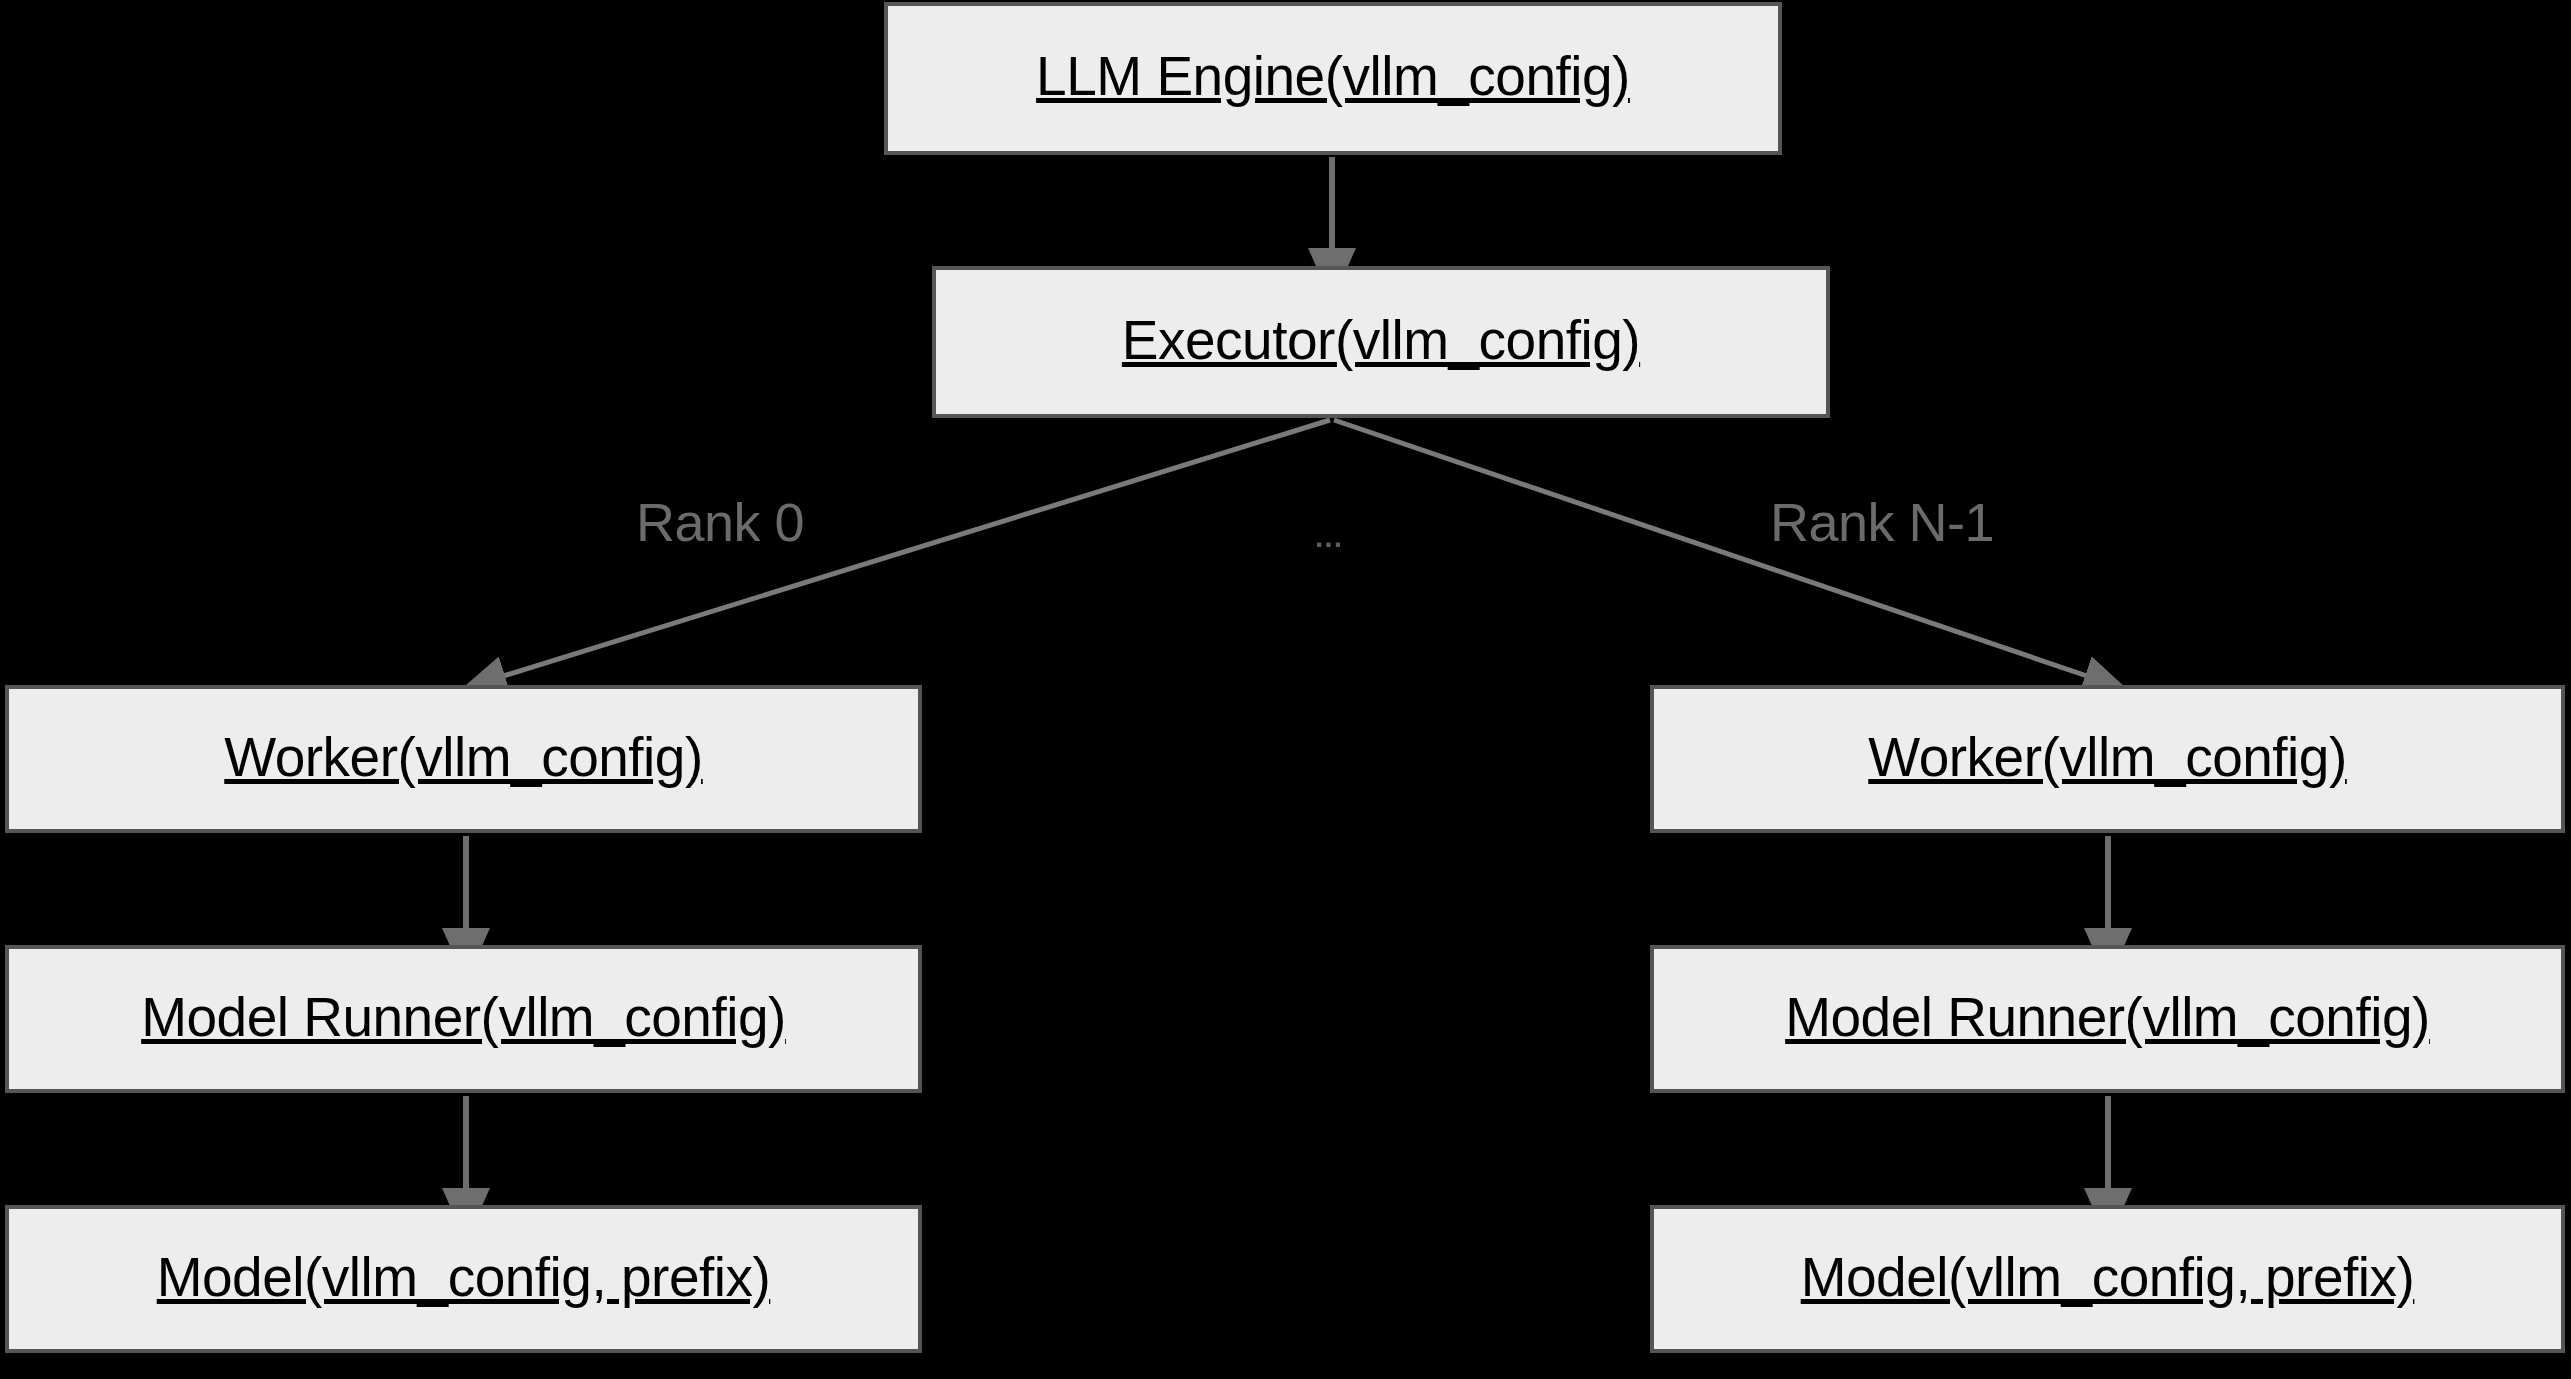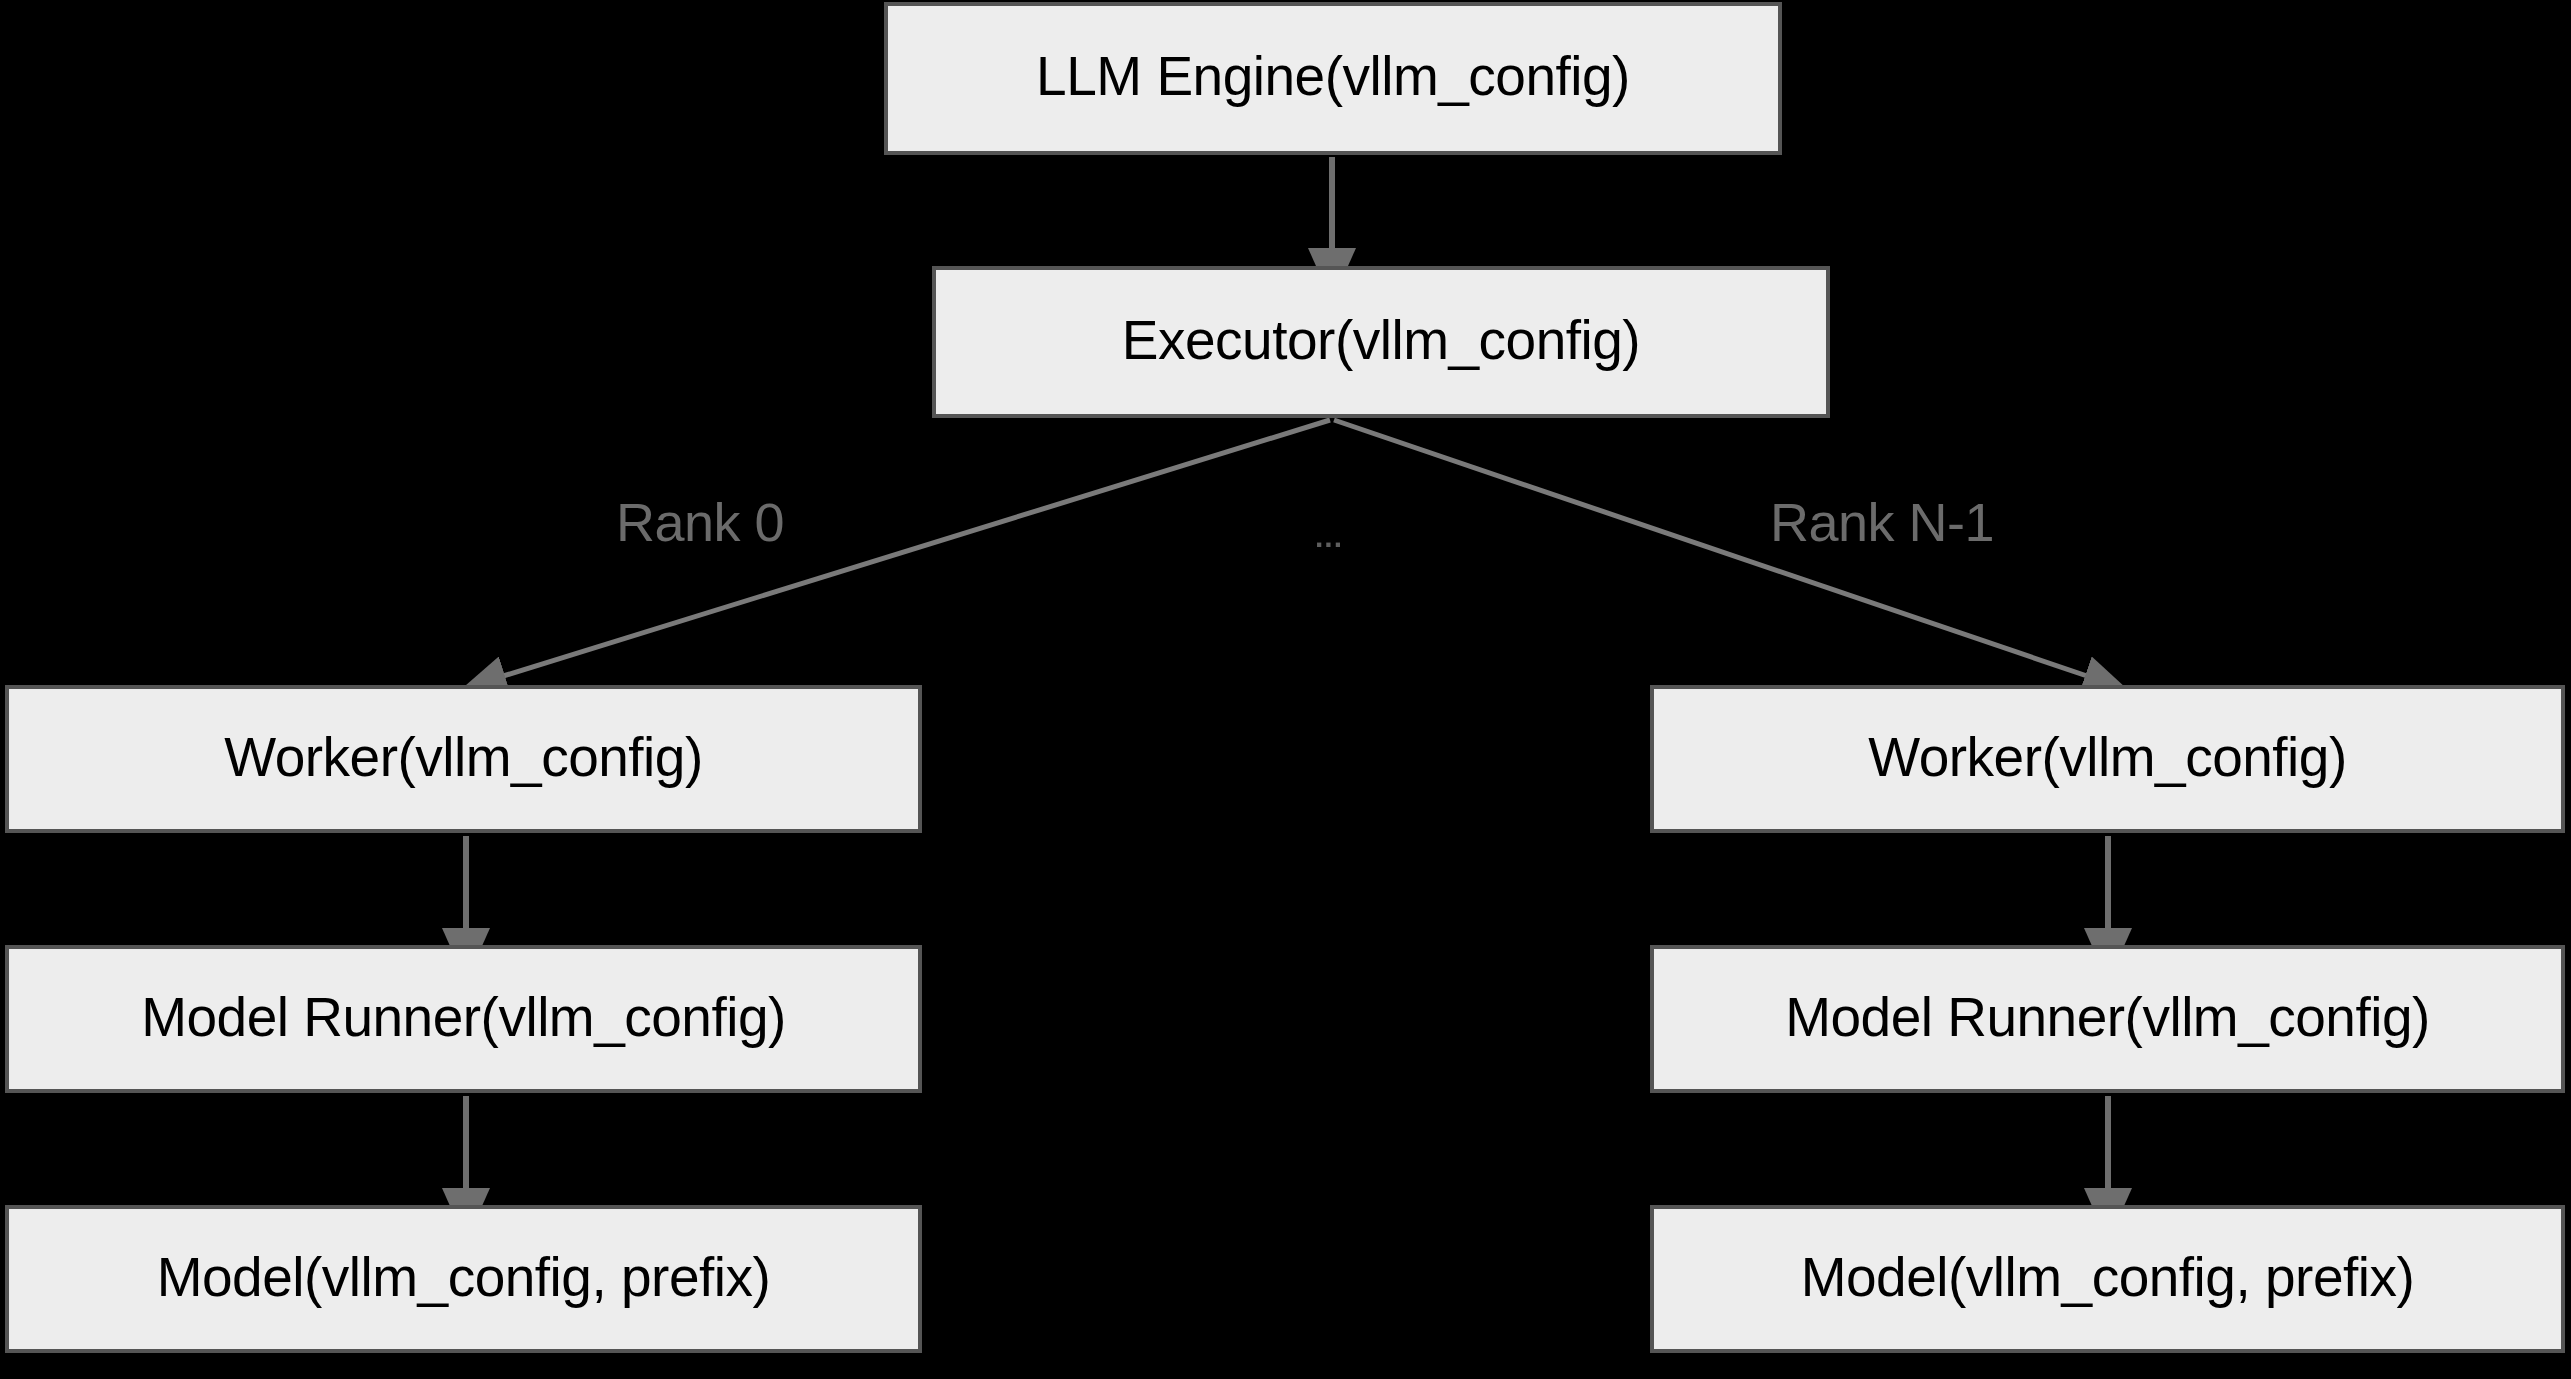--- a/index.html
+++ b/index.html
@@ -39,20 +39,21 @@
     color: #000000;
     font-size: 55px;
     font-weight: 400;
     letter-spacing: -0.5px;
     white-space: nowrap;
     line-height: 1;
   }
   .node-label {
     display: block;
     transform: translateY(-2px);
+    text-decoration: underline;
   }
   .edge-label {
     position: absolute;
     color: #6b6b6b;
     font-size: 54px;
     font-weight: 400;
     letter-spacing: -0.5px;
     white-space: nowrap;
     line-height: 1;
   }
@@ -72,21 +73,21 @@
 
   #node-worker-0     { left: 5px;    top: 685px;  width: 917px; height: 148px; }
   #node-runner-0     { left: 5px;    top: 945px;  width: 917px; height: 148px; }
   #node-model-0      { left: 5px;    top: 1205px; width: 917px; height: 148px; }
 
   #node-worker-n     { left: 1650px; top: 685px;  width: 915px; height: 148px; }
   #node-runner-n     { left: 1650px; top: 945px;  width: 915px; height: 148px; }
   #node-model-n      { left: 1650px; top: 1205px; width: 915px; height: 148px; }
 
   
-  #label-rank-0      { left: 616px;  top: 495px; text-align: right; }
+  #label-rank-0      { left: 636px;  top: 495px; text-align: right; }
   #label-rank-n      { left: 1770px; top: 495px; }
   #label-ellipsis    { left: 1315px; top: 522px; }
 </style>
 </head>
 <body>
 
 <div id="canvas">
 
   <svg id="edges" viewBox="0 0 2571 1379" width="2571" height="1379" xmlns="http://www.w3.org/2000/svg">
     <defs>

